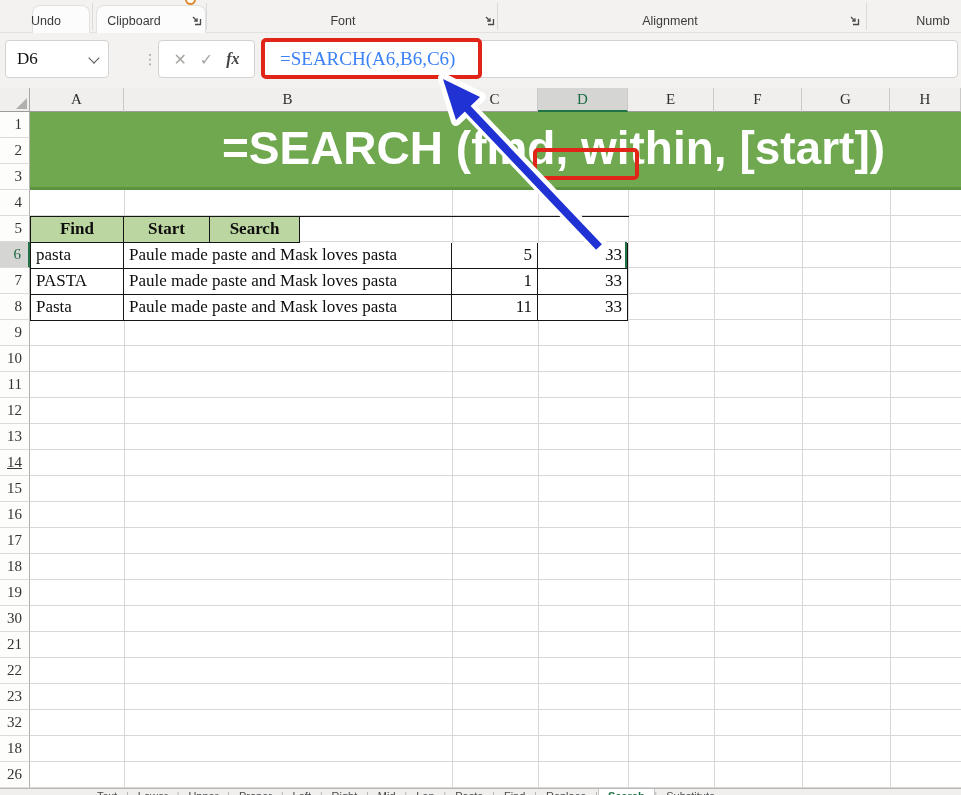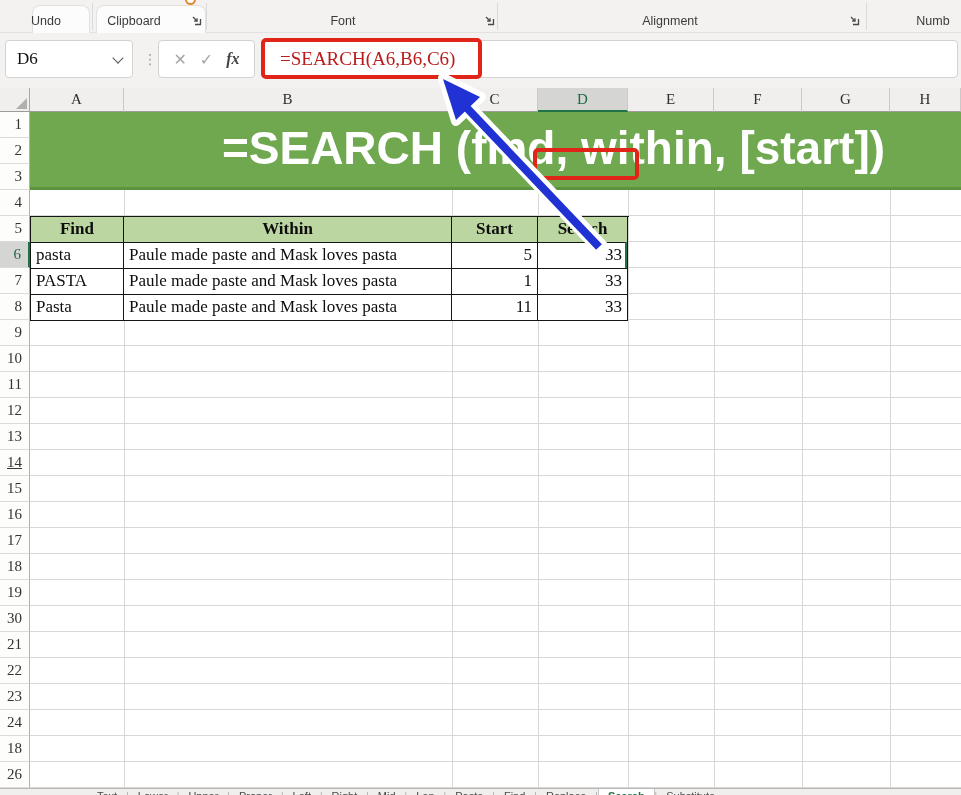--- a/index.html
+++ b/index.html
@@ -17,33 +17,33 @@
   .grp-sep { position:absolute; top:3px; width:1px; height:27px; background:#dcdad9; }
   .launcher { position:absolute; top:13px; width:13px; height:13px; cursor:pointer; }
   #orange-dot { position:absolute; left:185px; top:-6px; width:11px; height:11px;
                 border-radius:50%; border:2.5px solid #e0882e; background:#fff; }
 
   
   #formula-row { position:absolute; left:0; top:33px; width:961px; height:55px;
                  background:#f4f2f1; z-index:10; }
   .fbox { position:absolute; top:7px; height:38px; background:#fff;
           border:1px solid #d4d2d0; border-radius:4px; }
-  #name-box { left:5px; width:128px; }
+  #name-box { left:5px; width:104px; }
   #name-box .ref { position:absolute; left:11px; top:8px; font:17px "Liberation Serif", serif; color:#111; }
   .chev { position:absolute; right:10px; top:13px; width:8px; height:8px;
           border-left:1.6px solid #555; border-bottom:1.6px solid #555;
           transform:rotate(-45deg); }
   #dots-sep { position:absolute; left:143px; top:18px; font-size:14px; color:#9a9896; }
   #fx-box { left:158px; width:97px; display:flex; align-items:center;
             justify-content:space-around; padding:0 8px; }
   #fx-box .ic { font-size:16px; color:#a8a6a4; cursor:pointer; }
   #fx-box .fx { font:italic bold 16px "Liberation Serif", serif; color:#444; cursor:pointer; }
   #formula-input { left:261px; width:697px; }
   #formula-input .ftext { position:absolute; left:18px; top:7px;
-                          font:19px "Liberation Serif", serif; color:#b91c1c; white-space:nowrap; }
+                          font:19px "Liberation Serif", serif; color:#3b82f6; white-space:nowrap; }
 
   
   #sheet { position:absolute; left:0; top:88px; width:961px; height:700px; background:#fff; }
   #corner { position:absolute; left:0; top:0; width:30px; height:24px;
             background:#f0efee; border-right:1px solid #aaa8a6; border-bottom:1px solid #9d9b99; }
   #corner .tri { position:absolute; right:2px; bottom:2px; width:0; height:0;
                  border-left:11px solid transparent; border-bottom:11px solid #b2b0ae; }
   .col-h { position:absolute; top:0; height:24px; background:#f0efee;
            border-right:1px solid #cbc9c7; border-bottom:1px solid #9d9b99;
            font:15px "Liberation Serif", serif; color:#2e2e2e; text-align:center;
@@ -183,21 +183,21 @@
         <div class="row-h" style="top: 362px; text-decoration: underline;">14</div>
         <div class="row-h" style="top: 388px;">15</div>
         <div class="row-h" style="top: 414px;">16</div>
         <div class="row-h" style="top: 440px;">17</div>
         <div class="row-h" style="top: 466px;">18</div>
         <div class="row-h" style="top: 492px;">19</div>
         <div class="row-h" style="top: 518px;">30</div>
         <div class="row-h" style="top: 544px;">21</div>
         <div class="row-h" style="top: 570px;">22</div>
         <div class="row-h" style="top: 596px;">23</div>
-        <div class="row-h" style="top: 622px;">24</div>
+        <div class="row-h" style="top: 622px;">32</div>
         <div class="row-h" style="top: 648px;">18</div>
         <div class="row-h" style="top: 674px;">26</div>
       </div>
     <div id="gridlines"></div>
     <div id="vlines">
         <div class="vline" style="left: 124px;"></div>
         <div class="vline" style="left: 452px;"></div>
         <div class="vline" style="left: 538px;"></div>
         <div class="vline" style="left: 628px;"></div>
         <div class="vline" style="left: 714px;"></div>
@@ -205,21 +205,20 @@
         <div class="vline" style="left: 890px;"></div>
       </div>
 
     <div id="banner">
       <div class="btxt">=SEARCH (find, within, [start])</div>
     </div>
 
     <div id="demo-table">
         <div class="t-row">
           <div class="t-cell hdr" style="width: 93px;">Find</div>
-          <div class="t-cell hdr" style="width: 328px;">Within</div>
           <div class="t-cell hdr" style="width: 86px;">Start</div>
           <div class="t-cell hdr" style="width: 90px;">Search</div>
         </div>
         <div class="t-row">
           <div class="t-cell left" style="width: 93px;">pasta</div>
           <div class="t-cell left" style="width: 328px;">Paule made paste and Mask loves pasta</div>
           <div class="t-cell right" style="width: 86px;">5</div>
           <div class="t-cell right" style="width: 90px;">33</div>
         </div>
         <div class="t-row">

